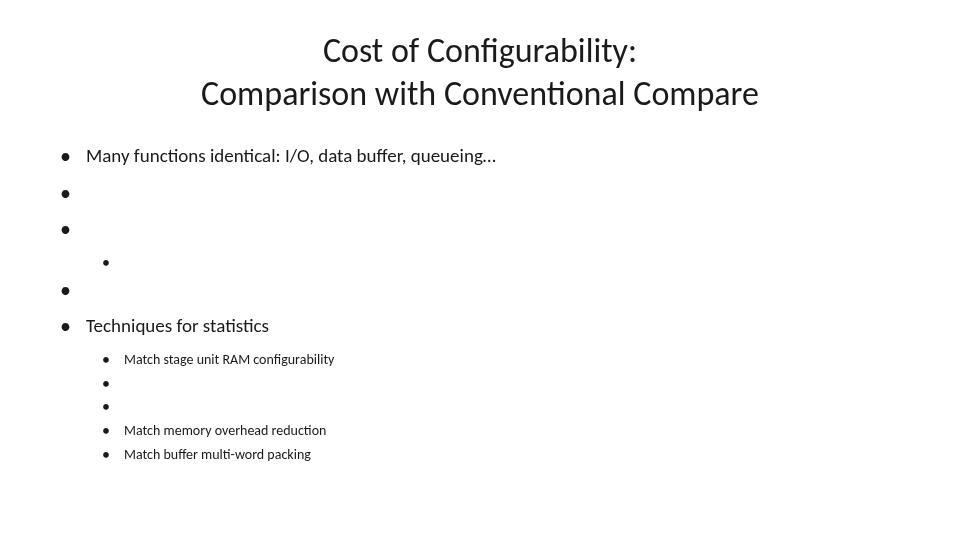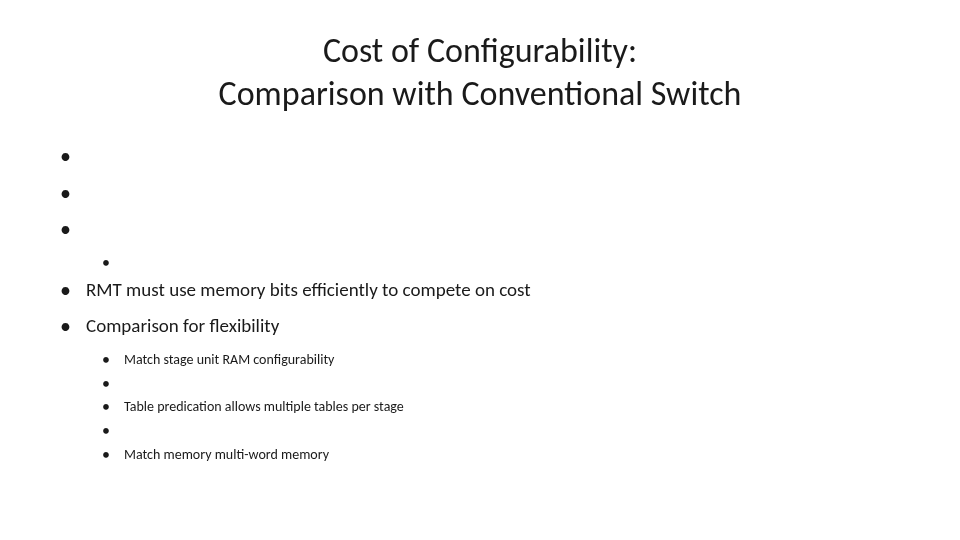--- a/index.html
+++ b/index.html
@@ -74,62 +74,62 @@
       line-height: 1.3;
       margin-right: 4px;
     }
   </style>
 </head>
 <body>
 
 <div class="slide">
   <div class="title">
     <div>Cost of Configurability:</div>
-    <div>Comparison with Conventional Switch</div>
+    <div>Comparison with Conventional Compare</div>
   </div>
 
   <div class="content">
 
     <div class="bullet-level1">
       <span class="dot">•</span>
+      <span>Many functions identical:  I/O, data buffer, queueing…</span>
     </div>
 
     <div class="bullet-level1">
       <span class="dot">•</span>
     </div>
 
     <div class="bullet-level1">
       <span class="dot">•</span>
     </div>
     <div class="bullet-level2">
       <span class="dot">•</span>
     </div>
 
     <div class="bullet-level1">
       <span class="dot">•</span>
-      <span>RMT must use memory bits efficiently to compete on cost</span>
     </div>
 
     <div class="bullet-level1">
       <span class="dot">•</span>
-      <span>Comparison for flexibility</span>
+      <span>Techniques for statistics</span>
     </div>
     <div class="bullet-level2">
       <span class="dot">•</span>
       <span>Match stage unit RAM configurability</span>
     </div>
     <div class="bullet-level2">
       <span class="dot">•</span>
     </div>
     <div class="bullet-level2">
       <span class="dot">•</span>
-      <span>Table predication allows multiple tables per stage</span>
     </div>
     <div class="bullet-level2">
       <span class="dot">•</span>
+      <span>Match memory overhead reduction</span>
     </div>
     <div class="bullet-level2">
       <span class="dot">•</span>
-      <span>Match memory multi-word memory</span>
+      <span>Match buffer multi-word packing</span>
     </div>
 
   </div>
 </div>
 
 </body></html>

